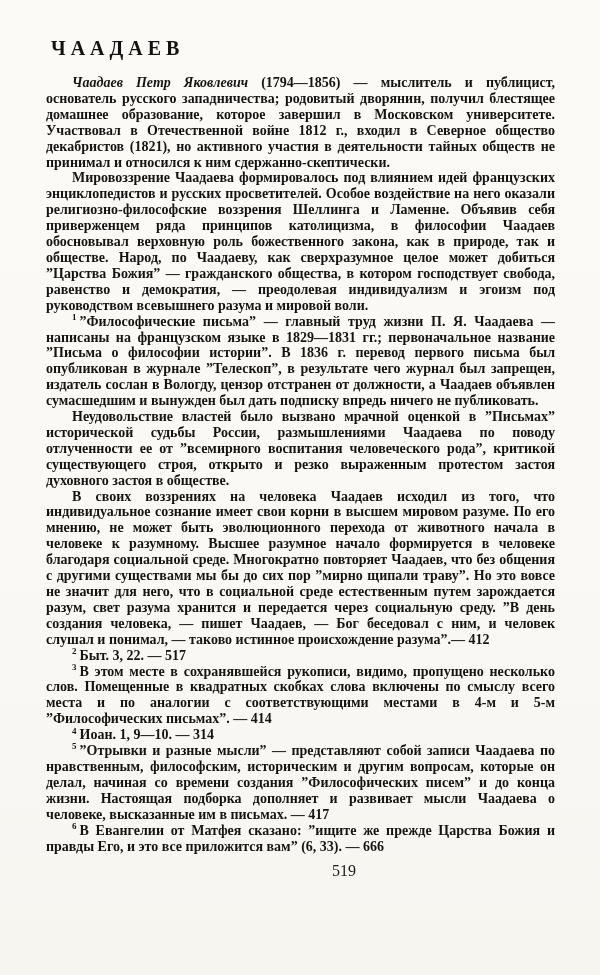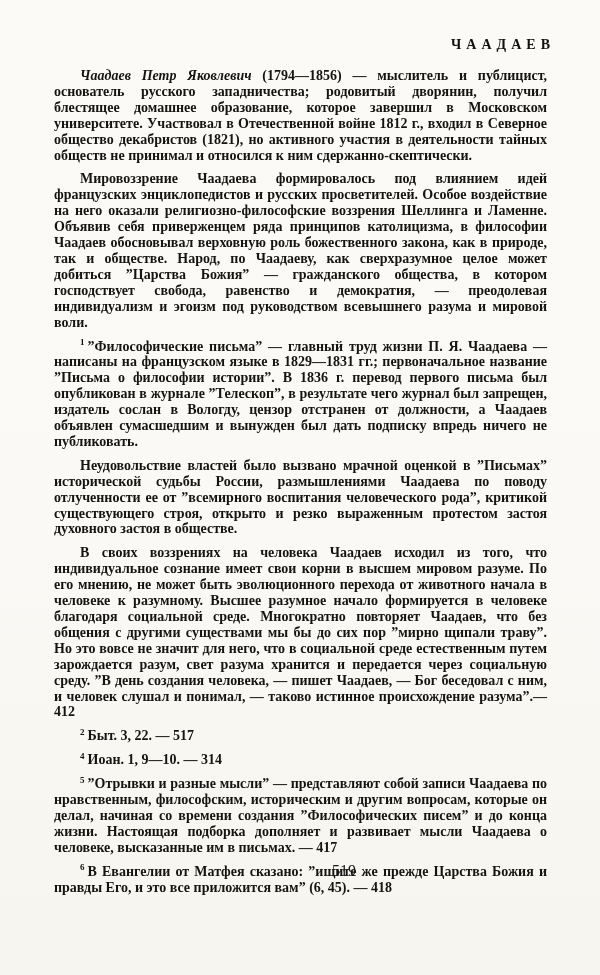--- a/index.html
+++ b/index.html
@@ -17,35 +17,35 @@
     width: 600px;
     height: 975px;
     box-sizing: border-box;
     background: linear-gradient(180deg, #fbfaf6 0%, #faf9f5 55%, #f6f5f0 100%);
     padding: 37px 45px 0 46px;
     overflow: hidden;
     color: #151412;
   }
   .doc-title {
     margin: 0 0 15px 0;
-    text-align: right;
-    font-size: 14px;
+    text-align: left;
+    font-size: 20px;
     font-weight: 700;
     letter-spacing: 5px;
     text-indent: 5px; 
     color: #131210;
   }
   .body-text {
     font-size: 14px;
     font-weight: 700;
     line-height: 15.9px;
     text-align: justify;
   }
   .body-text p {
-    margin: 8px;
+    margin: 0;
     text-indent: 26px;
     hyphens: none;
   }
   .lead-name {
     font-style: italic;
     font-weight: 700;
   }
   sup.fn-marker {
     font-size: 9px;
     font-weight: 700;
@@ -79,24 +79,25 @@
     <p><span>Мировоззрение Чаадаева формировалось под влиянием идей французских энциклопедистов и русских просветителей. Особое воздействие на него оказали религиозно-философские воззрения Шеллинга и Ламенне. Объявив себя приверженцем ряда принципов католицизма, в философии Чаадаев обосновывал верховную роль божественного закона, как в природе, так и обществе. Народ, по Чаадаеву, как сверхразумное целое может добиться ”Царства Божия” — гражданского общества, в котором господствует свобода, равенство и демократия, — преодолевая индивидуализм и эгоизм под руководством всевышнего разума и мировой воли.</span></p>
 
     <p><sup class="fn-marker">1</sup><span>”Философические письма” — главный труд жизни П. Я. Чаадаева — написаны на французском языке в 1829—1831 гг.; первоначальное название ”Письма о философии истории”. В 1836 г. перевод первого письма был опубликован в журнале ”Телескоп”, в результате чего журнал был запрещен, издатель сослан в Вологду, цензор отстранен от должности, а Чаадаев объявлен сумасшедшим и вынужден был дать подписку впредь ничего не публиковать.</span></p>
 
     <p><span>Неудовольствие властей было вызвано мрачной оценкой в ”Письмах” исторической судьбы России, размышлениями Чаадаева по поводу отлученности ее от ”всемирного воспитания человеческого рода”, критикой существующего строя, открыто и резко выраженным протестом застоя духовного застоя в обществе.</span></p>
 
     <p><span>В своих воззрениях на человека Чаадаев исходил из того, что индивидуальное сознание имеет свои корни в высшем мировом разуме. По его мнению, не может быть эволюционного перехода от животного начала в человеке к разумному. Высшее разумное начало формируется в человеке благодаря социальной среде. Многократно повторяет Чаадаев, что без общения с другими существами мы бы до сих пор ”мирно щипали траву”. Но это вовсе не значит для него, что в социальной среде естественным путем зарождается разум, свет разума хранится и передается через социальную среду. ”В день создания человека, — пишет Чаадаев, — Бог беседовал с ним, и человек слушал и понимал, — таково истинное происхождение разума”.— 412</span></p>
 
     <p><sup class="fn-marker">2</sup><span>Быт. 3, 22. — 517</span></p>
 
+    <p><sup class="fn-marker">3</sup><span>В этом месте в сохранявшейся рукописи, видимо, пропущено несколько слов. Помещенные в квадратных скобках слова включены по смыслу всего места и по аналогии с соответствующими местами в 4-м и 5-м ”Философических письмах”. — 414</span></p>
 
     <p><sup class="fn-marker">4</sup><span>Иоан. 1, 9—10. — 314</span></p>
 
     <p><sup class="fn-marker">5</sup><span>”Отрывки и разные мысли” — представляют собой записи Чаадаева по нравственным, философским, историческим и другим вопросам, которые он делал, начиная со времени создания ”Философических писем” и до конца жизни. Настоящая подборка дополняет и развивает мысли Чаадаева о человеке, высказанные им в письмах. — 417</span></p>
 
-    <p><sup class="fn-marker">6</sup><span>В Евангелии от Матфея сказано: ”ищите же прежде Царства Божия и правды Его, и это все приложится вам” (6, 45). — 418</span></p>
+    <p><sup class="fn-marker">6</sup><span>В Евангелии от Матфея сказано: ”ищите же прежде Царства Божия и правды Его, и это все приложится вам” (6, 33). — 666</span></p>
 
   </div>
 
   <div class="page-number">519</div>
 
 </div>
 
 </body></html>

